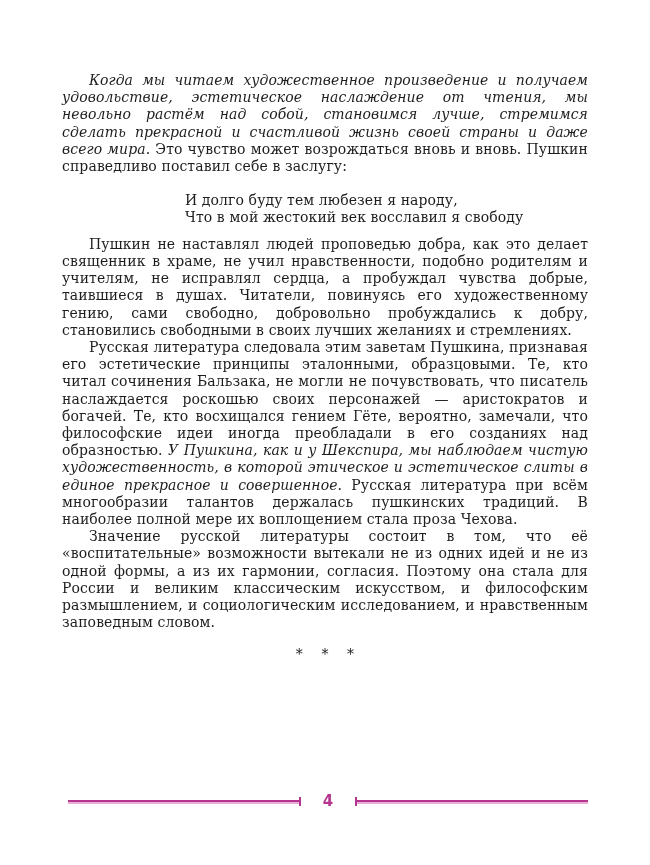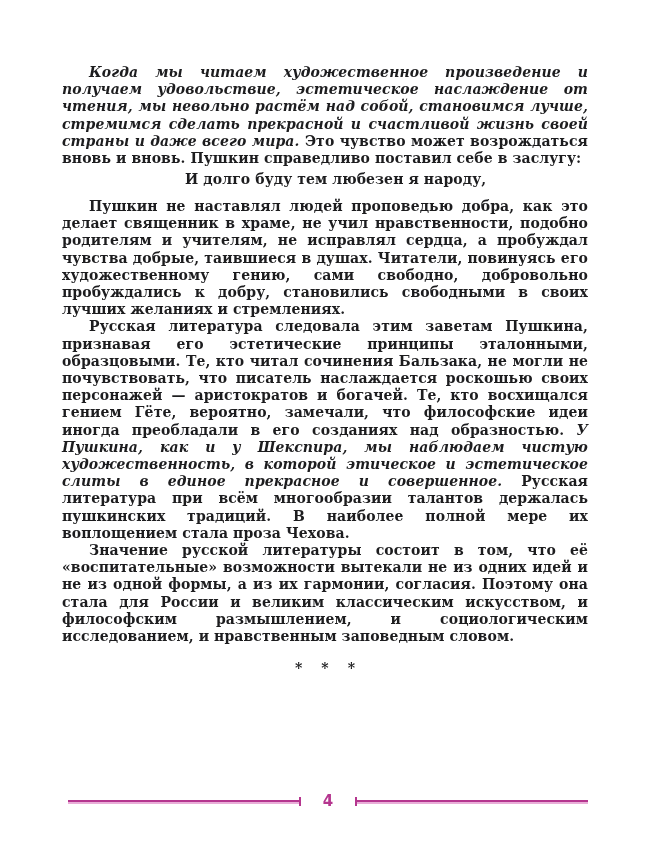--- a/index.html
+++ b/index.html
@@ -15,35 +15,34 @@
     font-family:"DejaVu Serif","Liberation Serif",serif;
   }
   .page{
     position:relative;
     width:650px;height:865px;
     background:var(--paper);
     overflow:hidden;
   }
   .text-block{
     position:absolute;
-    top:64px;left:62px;width:526px;
+    top:72px;left:62px;width:526px;
     color:var(--ink);
     font-size:14px;
     line-height:17.2px;
     text-align:justify;
     letter-spacing:0.1px;
-    font-weight:bold;
   }
   .para{
     margin:0;
     text-indent:27px;
   }
   .seg-italic{font-style:italic;}
   .poem{
-    margin:4px 0 10px 123px;
+    margin:17px 0 10px 123px;
     text-align:left;
     line-height:16.8px;
   }
   .poem-line{white-space:nowrap;}
   .separator{
     margin-top:15px;
     text-align:center;
     text-indent:0;
     word-spacing:14px;
     font-size:14px;
@@ -83,20 +82,21 @@
 <body>
 
 <div class="page">
 
   <div class="text-block">
 
     <p class="para"><span class="seg-italic">Когда мы читаем художественное произведение и получаем удовольствие, эстетическое наслаждение от чтения, мы невольно растём над собой, становимся лучше, стремимся сделать прекрасной и счастливой жизнь своей страны и даже всего мира.</span><span> Это чувство может возрождаться вновь и вновь. Пушкин справедливо поставил себе в заслугу:</span></p>
 
     <div class="poem">
       <div class="poem-line">И долго буду тем любезен я народу,</div>
+      <div class="poem-line">Что в мой жестокий век восславил я свободу</div>
     </div>
 
     <p class="para">Пушкин не наставлял людей проповедью добра, как это делает священник в храме, не учил нравственности, подобно родителям и учителям, не исправлял сердца, а пробуждал чувства добрые, таившиеся в душах. Читатели, повинуясь его художественному гению, сами свободно, добровольно пробуждались к добру, становились свободными в своих лучших желаниях и стремлениях.</p>
 
     <p class="para"><span>Русская литература следовала этим заветам Пушкина, признавая его эстетические принципы эталонными, образцовыми. Те, кто читал сочинения Бальзака, не могли не почувствовать, что писатель наслаждается роскошью своих персонажей — аристократов и богачей. Те, кто восхищался гением Гёте, вероятно, замечали, что философские идеи иногда преобладали в его созданиях над образностью. </span><span class="seg-italic">У Пушкина, как и у Шекспира, мы наблюдаем чистую художественность, в которой этическое и эстетическое слиты в единое прекрасное и совершенное.</span><span> Русская литература при всём многообразии талантов держалась пушкинских традиций. В наиболее полной мере их воплощением стала проза Чехова.</span></p>
 
     <p class="para">Значение русской литературы состоит в том, что её «воспитательные» возможности вытекали не из одних идей и не из одной формы, а из их гармонии, согласия. Поэтому она стала для России и великим классическим искусством, и философским размышлением, и социологическим исследованием, и нравственным заповедным словом.</p>
 
     <div class="separator">* * *</div>
 

